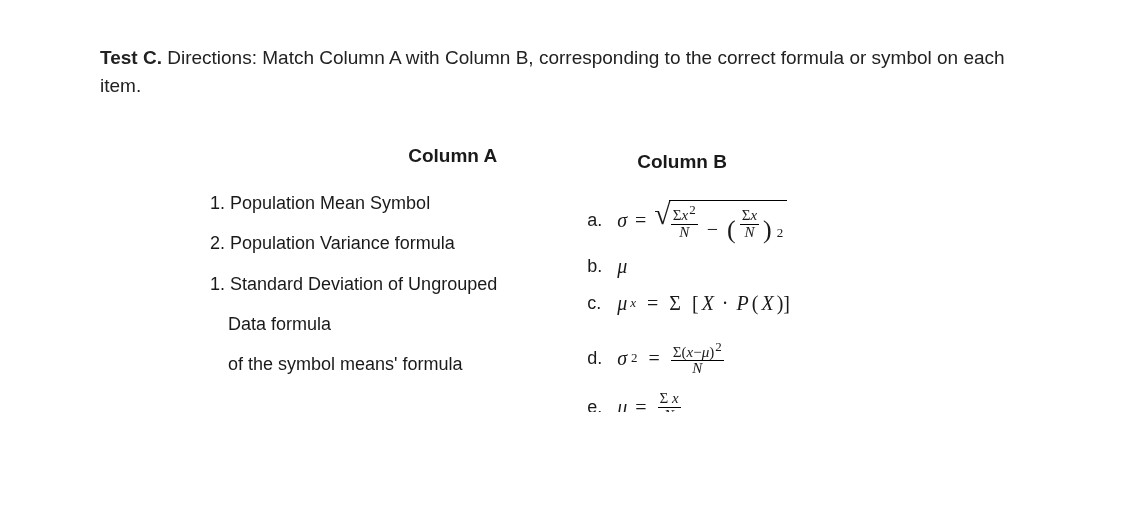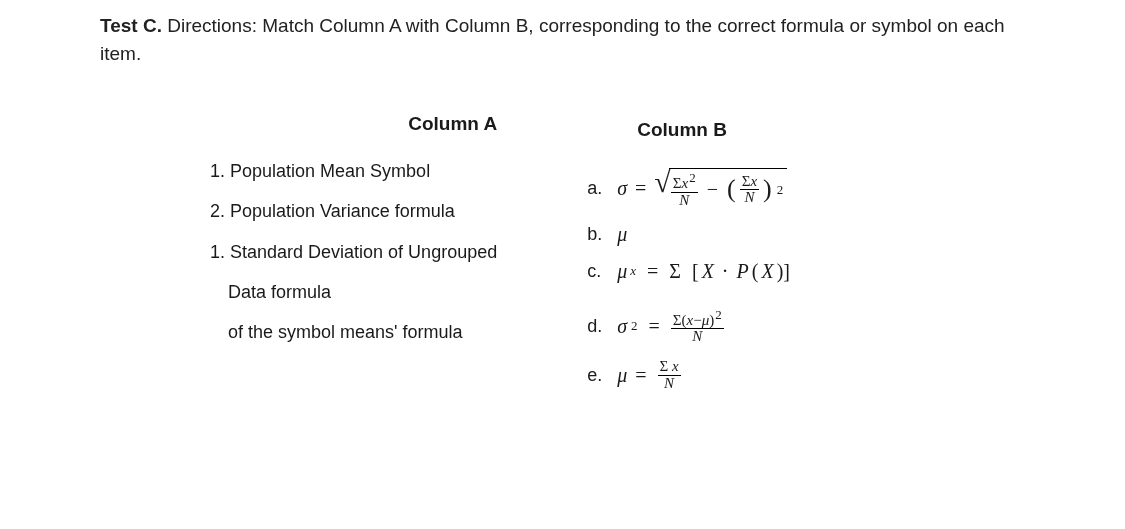--- a/index.html
+++ b/index.html
@@ -1,35 +1,35 @@
 <!DOCTYPE html>
 <html><head>
 <meta charset="utf-8">
 <style>
   html,body{margin:0;padding:0;background:#fff;font-family:"Segoe UI",Arial,sans-serif;color:#1a1a1a}
-  .page{width:1125px;height:412px;box-sizing:border-box;padding:12px 90px 20px 100px}
+  .page{width:1125px;height:412px;box-sizing:border-box;padding:44px 90px 20px 100px}
   .directions{font-size:19px;line-height:1.45;color:#222;margin-bottom:46px}
   .directions b{font-weight:700}
   .columns{display:flex;gap:90px;padding-left:110px}
   .col{display:flex;flex-direction:column}
   .colA-header{font-weight:700;font-size:19px;text-align:right;margin-bottom:16px;padding-left:40px}
   .colB-header{font-weight:700;font-size:19px;text-align:left;margin-bottom:20px;padding-left:50px}
   .itemA{font-size:18px;line-height:1.35;margin:8px 0;white-space:nowrap}
   .indent{padding-left:18px}
   .colB{padding-top:6px}
   .itemB{font-size:19px;margin:7px 0;display:flex;align-items:center;gap:8px;font-family:'Times New Roman',serif}
   .letter{font-family:"Segoe UI",Arial,sans-serif;font-size:18px;width:22px}
   .math{font-family:'Times New Roman',serif;font-style:italic;font-size:20px;display:inline-flex;align-items:center;gap:3px}
   .up{font-style:normal}
   .frac{display:inline-flex;flex-direction:column;align-items:center;font-size:15px;line-height:1.05;vertical-align:middle}
   .frac .num{border-bottom:1.4px solid #000;padding:0 2px}
   .frac .den{padding:0 2px}
   .sqrt{display:inline-flex;align-items:stretch}
   .radical{font-size:30px;line-height:0.9;margin-right:-2px;font-style:normal}
-  .radicand{border-top:1.4px solid #000;padding:2px 4px 0 2px;display:inline-flex;align-items:center;gap:4px}
+  .radicand{border-top:1.4px solid #000;padding:2px 4px 0 2px;display:inline-flex;align-items:flex-end;gap:4px}
   .paren{font-size:26px;line-height:0.8;font-style:normal}
   .sup{font-size:13px;vertical-align:super;font-style:normal;margin-left:1px}
   .sig{font-style:italic}
 </style>
 </head>
 <body>
 
 <div class="page">
 
   <div class="directions">

